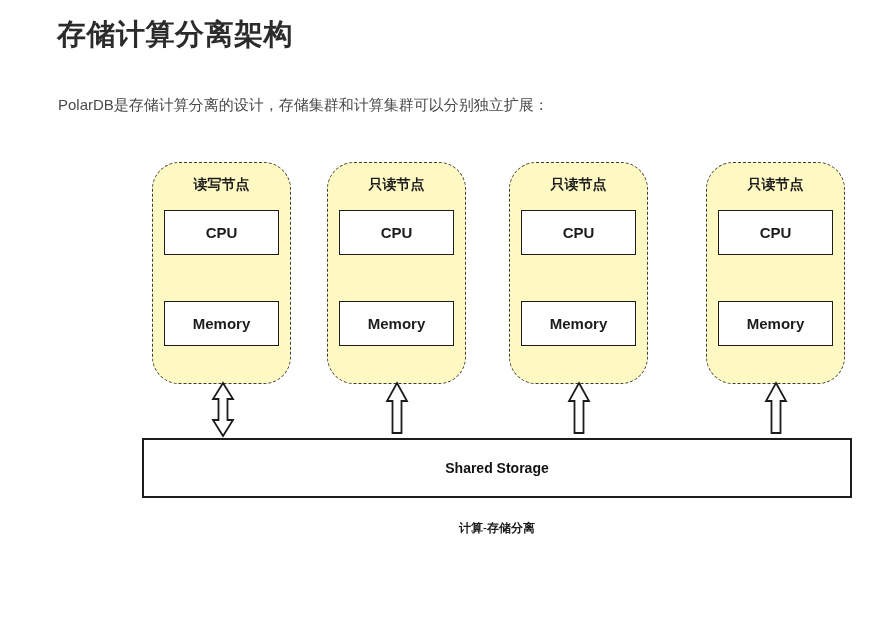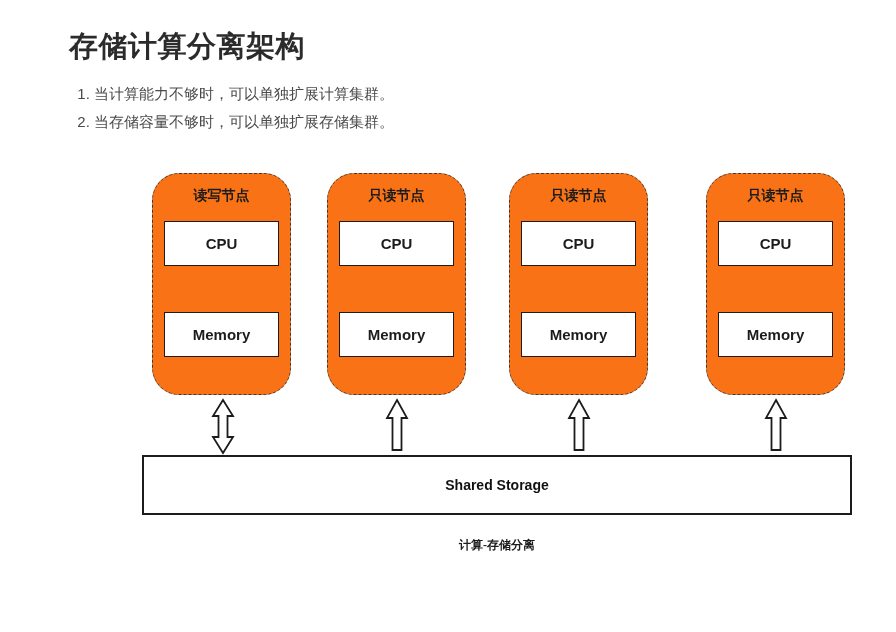--- a/index.html
+++ b/index.html
@@ -6,21 +6,21 @@
   html, body { margin: 0; padding: 0; }
   body {
     width: 896px; height: 632px;
     background: #ffffff;
     overflow: hidden;
     font-family: "Liberation Sans", "DejaVu Sans", sans-serif;
   }
   .page { padding: 18px 40px 0 57px; }
 
   .title {
-    margin: 12px;
+    margin: 0;
     font-size: 29px;
     line-height: 1.15;
     font-weight: 700;
     color: #2b2b2b;
     letter-spacing: 0.5px;
   }
   .intro {
     margin: 45px 0 0 1px;
     font-size: 15px;
     color: #4a4a4a;
@@ -35,26 +35,26 @@
 
   
   .diagram {
     position: relative;
     width: 896px;
     height: 402px;
     margin-top: 37px;
   }
   .node {
     position: absolute;
-    top: 4px;
+    top: 10px;
     width: 139px;
     height: 222px;
     border: 1.5px dashed #3c3c3c;
     border-radius: 27px;
-    background: #f97316;
+    background: #fef9c3;
   }
   .node-1 { left: 95px; }
   .node-2 { left: 270px; }
   .node-3 { left: 452px; }
   .node-4 { left: 649px; }
 
   .node-label {
     position: absolute;
     top: 13px; left: 0; right: 0;
     text-align: center;
@@ -115,24 +115,21 @@
     font-size: 12px;
     font-weight: 700;
     color: #1c1c1c;
   }
 </style>
 </head>
 <body>
 
 <div class="page">
   <h1 class="title">存储计算分离架构</h1>
-  <ol class="points">
-    <li>当计算能力不够时，可以单独扩展计算集群。</li>
-    <li>当存储容量不够时，可以单独扩展存储集群。</li>
-  </ol>
+  <p class="intro">PolarDB是存储计算分离的设计，存储集群和计算集群可以分别独立扩展：</p>
 
   <div class="diagram">
 
     <div class="node node-1">
       <div class="node-label">读写节点</div>
       <div class="comp comp-cpu">CPU</div>
       <div class="comp comp-mem">Memory</div>
     </div>
 
     <div class="node node-2">

